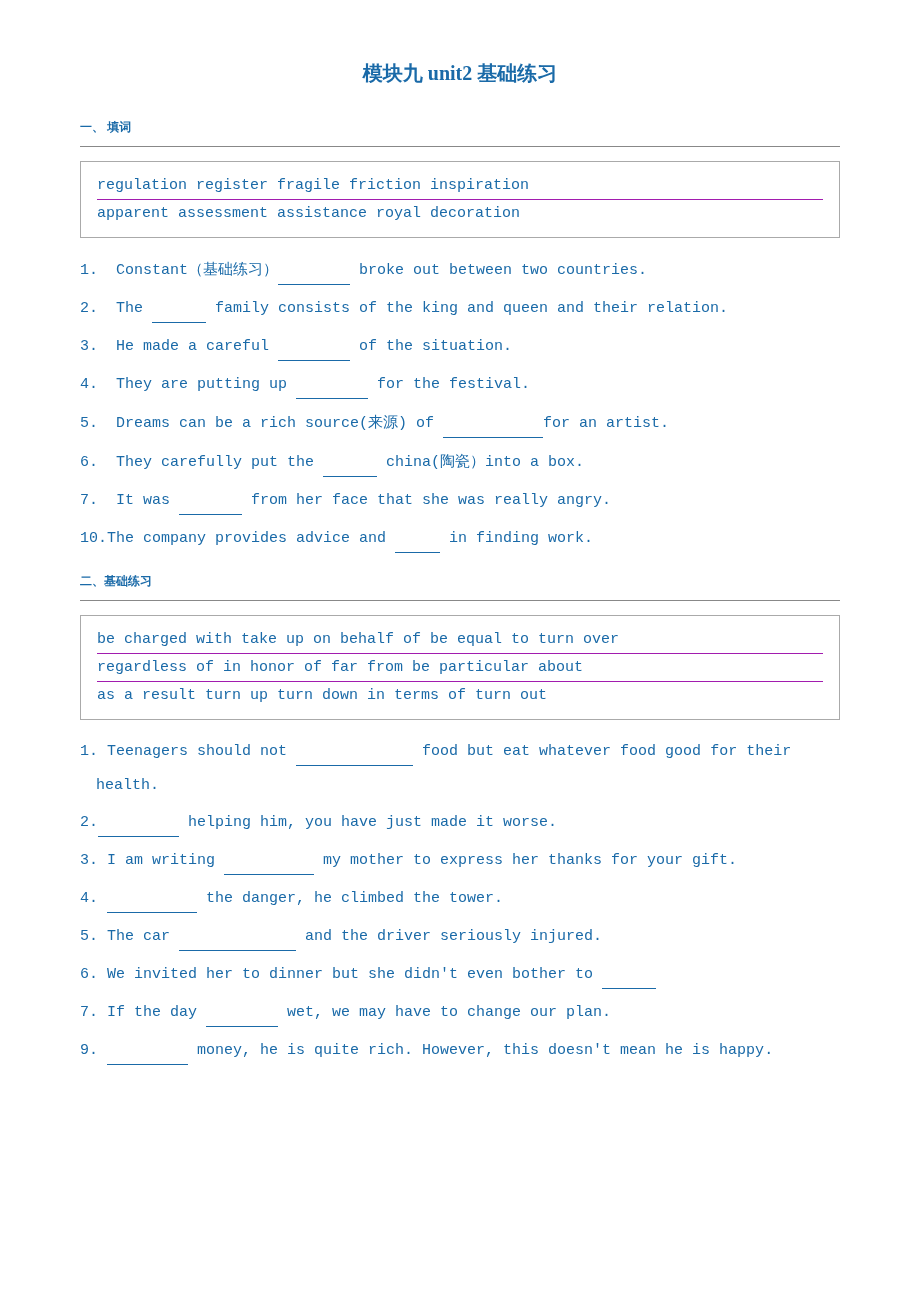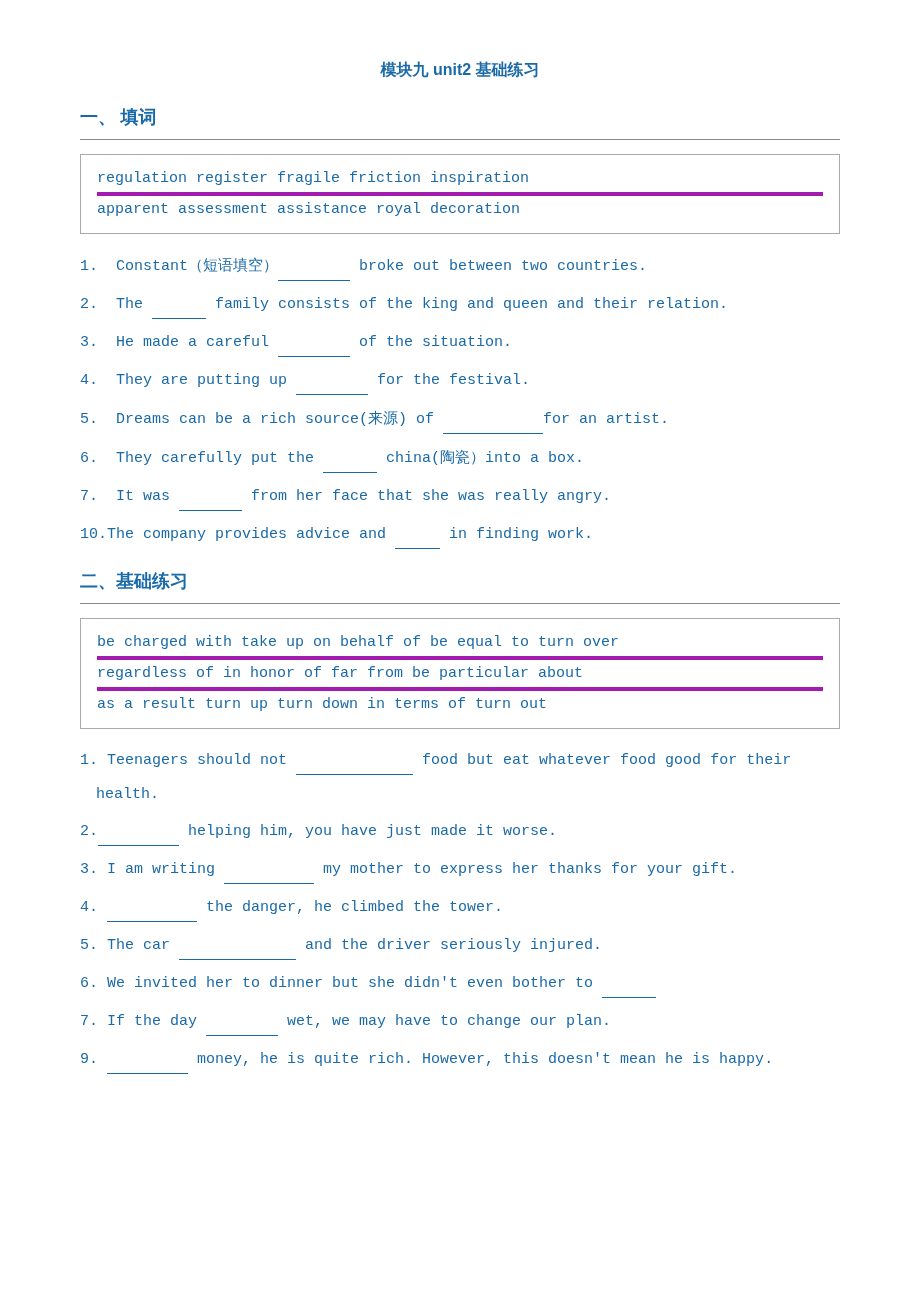--- a/index.html
+++ b/index.html
@@ -13,50 +13,50 @@
       font-family: 'Courier New', Courier, monospace;
       font-size: 15px;
       color: #1a6aa8;
       padding: 60px 80px;
       max-width: 920px;
       margin: 0 auto;
     }
 
     .page-title {
       text-align: center;
-      font-size: 16px;
+      font-size: 20px;
       font-weight: bold;
       color: #1a6aa8;
-      margin-bottom: 24px;
-      font-family: Liberation Sans, sans-serif;
+      margin-bottom: 32px;
+      font-family: Liberation Serif, serif;
     }
 
     .section-title {
-      font-size: 18px;
+      font-size: 12px;
       font-weight: bold;
       color: #1a6aa8;
       margin-bottom: 10px;
-      font-family: Liberation Serif, serif;
+      font-family: Liberation Sans, sans-serif;
     }
 
     .word-box {
       border: 1px solid #aaaaaa;
       padding: 10px 16px;
       margin-bottom: 18px;
       color: #1a6aa8;
       font-family: 'Courier New', Courier, monospace;
       font-size: 15px;
     }
 
     .word-box .word-row {
       padding: 5px 0;
     }
 
     .word-box .word-row:not(:last-child) {
-      border-bottom: 4px solid #a21caf;
+      border-bottom: 1px solid #a21caf;
     }
 
     .questions {
       margin-bottom: 20px;
     }
 
     .question-item {
       margin-bottom: 10px;
       line-height: 1.8;
       color: #1a6aa8;
@@ -96,21 +96,21 @@
 <div class="section-title">一、   填词</div>
 <hr class="section-divider">
 
 <div class="word-box">
   <div class="word-row">regulation   register   fragile   friction   inspiration</div>
   <div class="word-row">apparent   assessment   assistance   royal   decoration</div>
 </div>
 
 <div class="questions">
   <div class="question-item">
-    1.&nbsp; Constant（<span class="chinese">短语填空</span>）<span class="blank">&nbsp;&nbsp;&nbsp;&nbsp;&nbsp;&nbsp;&nbsp;&nbsp;</span> broke out between two countries.
+    1.&nbsp; Constant（<span class="chinese">基础练习</span>）<span class="blank">&nbsp;&nbsp;&nbsp;&nbsp;&nbsp;&nbsp;&nbsp;&nbsp;</span> broke out between two countries.
   </div>
   <div class="question-item">
     2.&nbsp; The <span class="blank blank-short">&nbsp;&nbsp;&nbsp;&nbsp;&nbsp;&nbsp;</span> family consists of the king and queen and their relation.
   </div>
   <div class="question-item">
     3.&nbsp; He made a careful <span class="blank">&nbsp;&nbsp;&nbsp;&nbsp;&nbsp;&nbsp;&nbsp;&nbsp;</span> of the situation.
   </div>
   <div class="question-item">
     4.&nbsp; They are putting up <span class="blank">&nbsp;&nbsp;&nbsp;&nbsp;&nbsp;&nbsp;&nbsp;&nbsp;</span> for the festival.
   </div>

